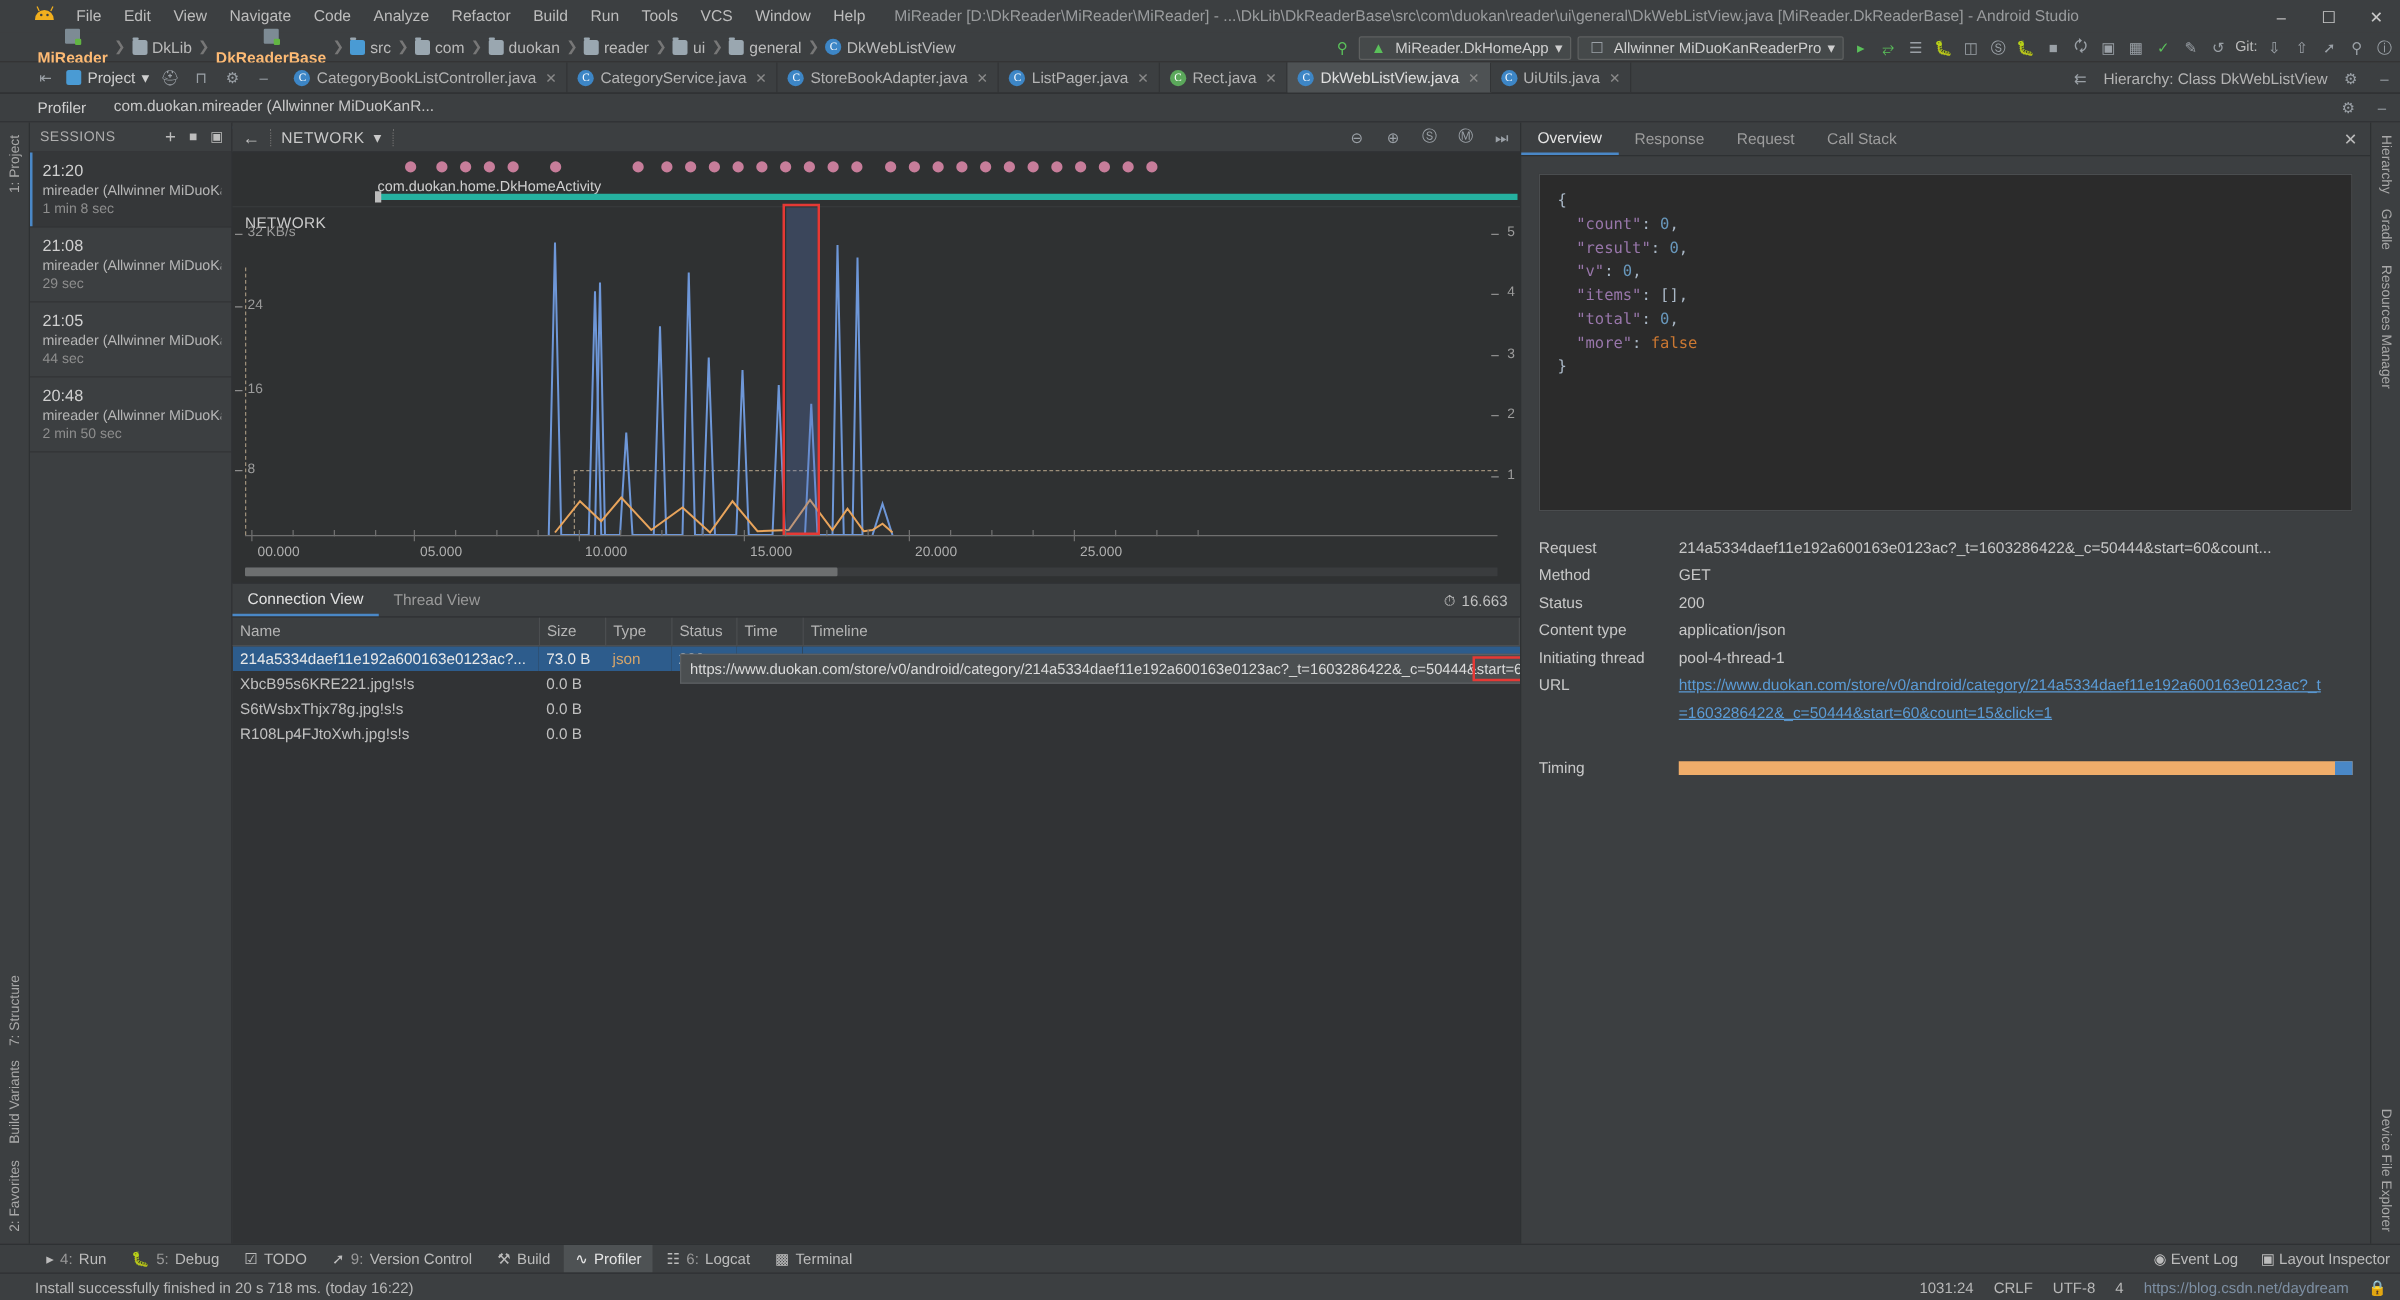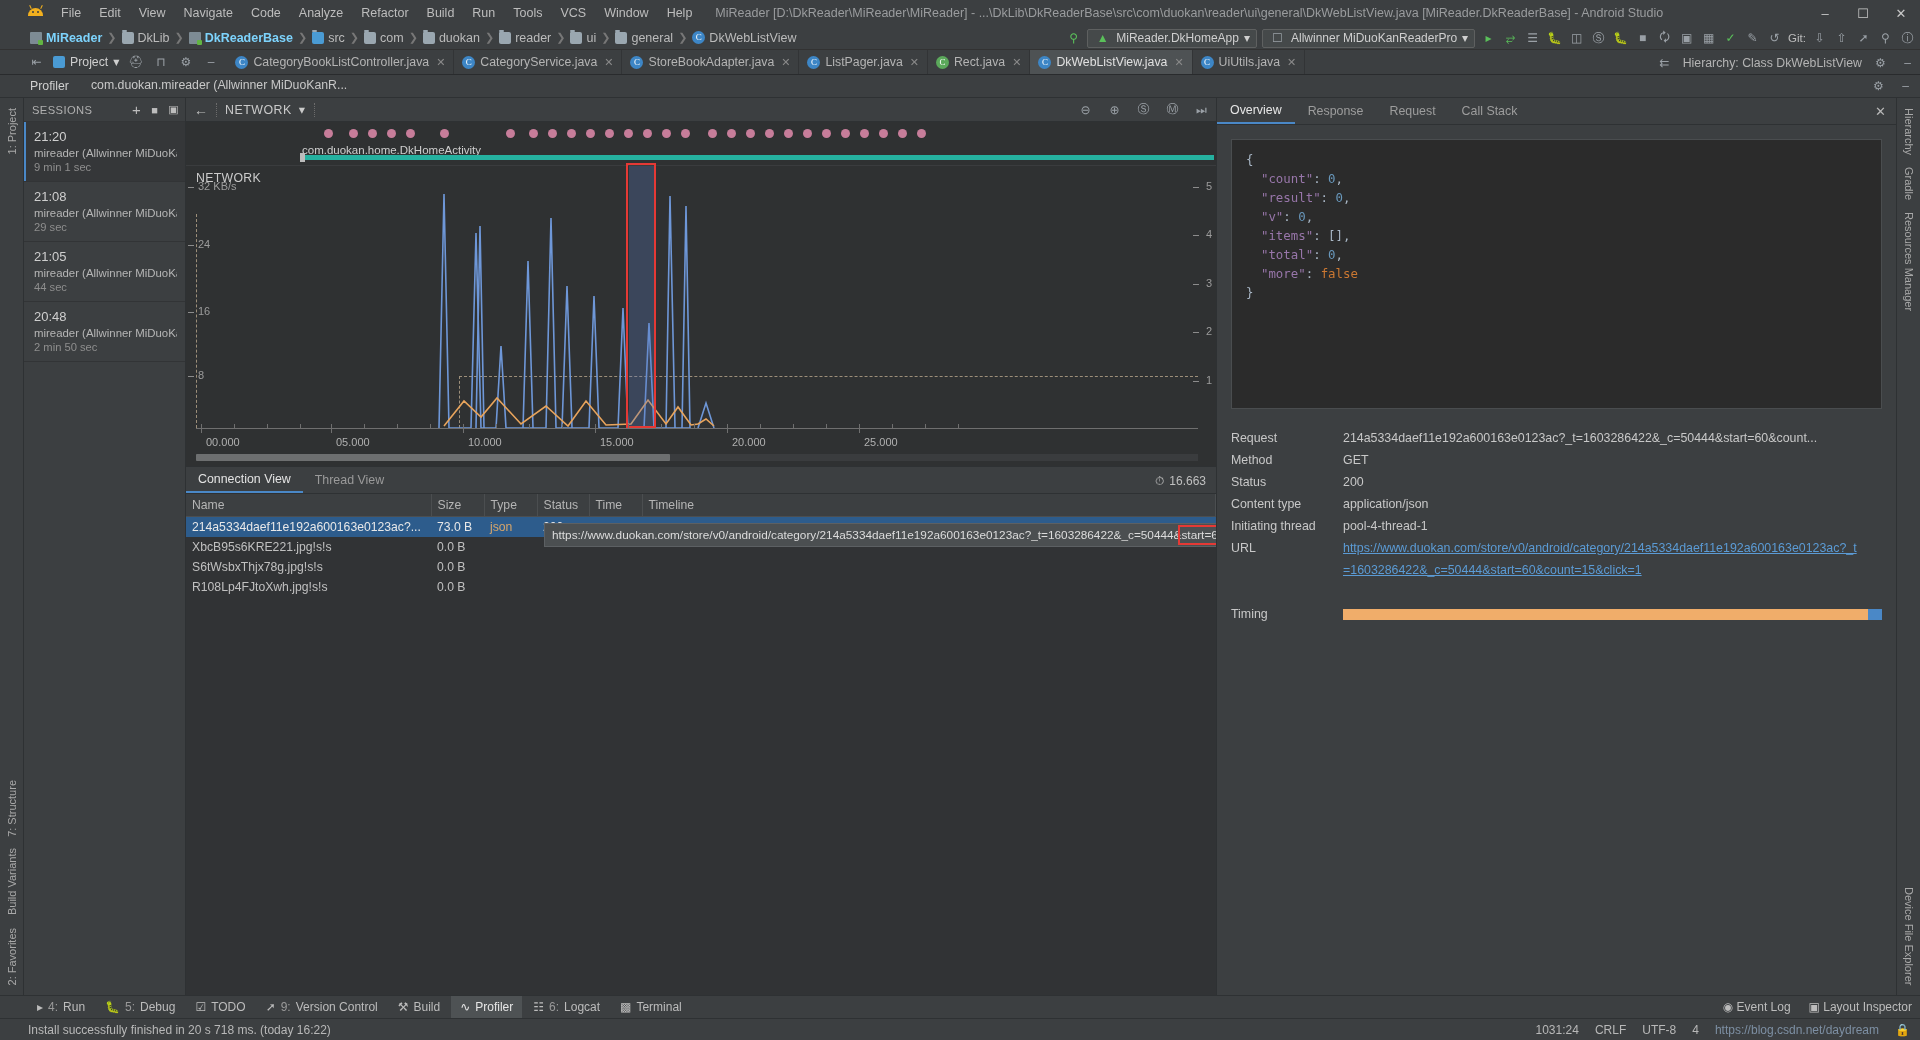--- a/index.html
+++ b/index.html
@@ -33,21 +33,21 @@
   .win-btns { position: absolute; right: 0; top: 0; height: 26px; display: flex; align-items: center; }
   .win-btn { width: 38px; height: 26px; display: flex; align-items: center; justify-content: center; color: #c8c8c8; font-size: 13px; }
 
   
   .navbar {
     height: 24px; background: #3c3f41; display: flex; align-items: center;
     padding-left: 28px; font-size: 12.5px; flex: none; position: relative;
     border-bottom: 1px solid #323232;
   }
   .crumb { display: flex; align-items: center; gap: 4px; padding: 0 2px; color: #bbb; }
-  .crumb.bold { font-weight: bold; color: #7dd3fc; }
+  .crumb.bold { font-weight: bold; color: #fdba74; flex-direction: column; }
   .crumb-sep { color: #777; padding: 0 3px; font-size: 11px; }
   .ic { width: 12px; height: 12px; display: inline-block; position: relative; flex: none; }
   .ic.folder { background: #9aa7b0; border-radius: 1px 2px 2px 2px; }
   .ic.folder::before { content:''; position:absolute; left:0; top:-2px; width:5px; height:2px; background:#9aa7b0; border-radius:1px; }
   .ic.folder.src { background: #4a9bd4; }
   .ic.module { background: #7d8b94; border-radius: 1px; }
   .ic.module::after { content:''; position:absolute; right:-1px; bottom:-1px; width:5px; height:5px; background:#62b543; border-radius:1px;}
   .ic.cls {
     width: 13px; height: 13px; border-radius: 50%; background: #3d86c6;
     color: #fff; font-size: 9px; line-height: 13px; text-align: center; font-family:"Liberation Serif",serif;
@@ -429,21 +429,21 @@
         <span>SESSIONS</span>
         <span class="btns">
           <span style="font-size:15px;">+</span>
           <span style="font-size:11px;">■</span>
           <span style="font-size:11px;">▣</span>
         </span>
       </div>
       <div class="session selected">
         <div class="s-time">21:20</div>
         <div class="s-name">mireader (Allwinner MiDuoKanR...</div>
-        <div class="s-dur">9 min 1 sec</div>
+        <div class="s-dur">1 min 8 sec</div>
       </div>
       <div class="session">
         <div class="s-time">21:08</div>
         <div class="s-name">mireader (Allwinner MiDuoKanR...</div>
         <div class="s-dur">29 sec</div>
       </div>
       <div class="session">
         <div class="s-time">21:05</div>
         <div class="s-name">mireader (Allwinner MiDuoKanR...</div>
         <div class="s-dur">44 sec</div>

